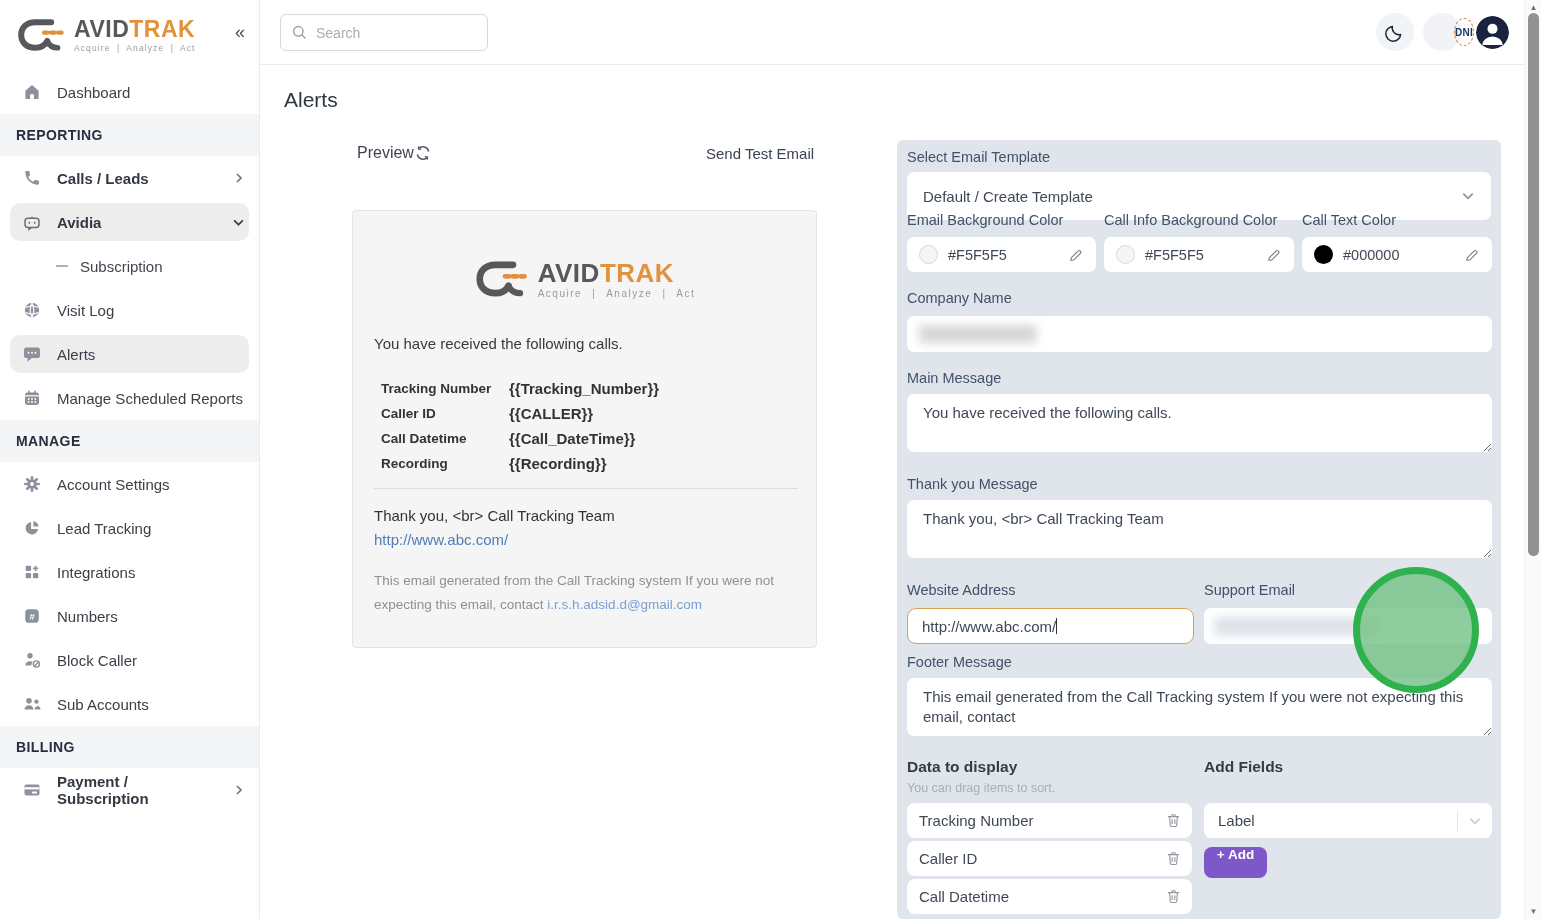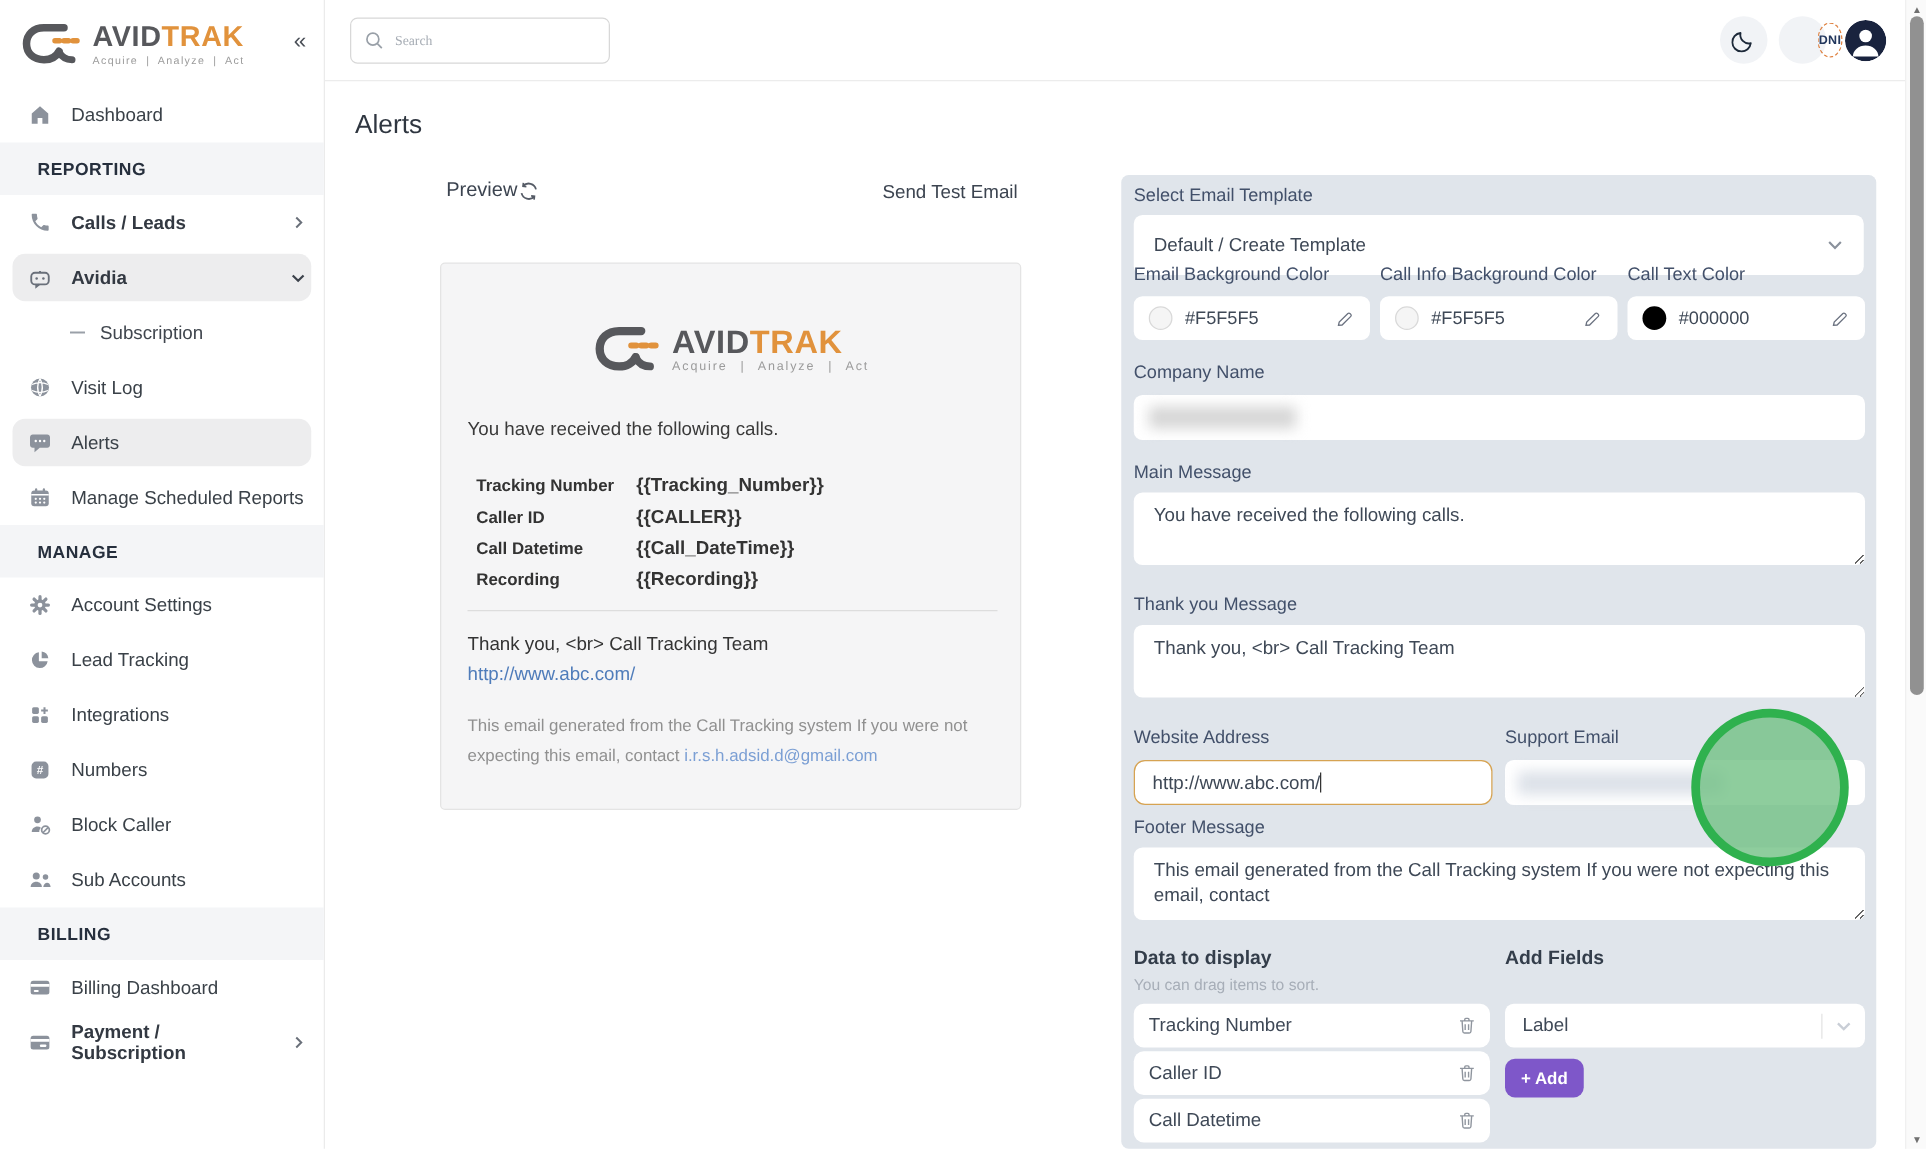--- a/index.html
+++ b/index.html
@@ -16,33 +16,33 @@
   .logo-tag { font-size:8.5px; color:#9b9b9b; letter-spacing:1.1px; word-spacing:3px; margin-top:3px; text-align:center; }
   .collapse { position:absolute; right:14px; top:22px; font-size:18px; color:#4a4f57; cursor:pointer; }
 
   .nav-item { height:44px; display:flex; align-items:center; padding:0 14px 0 22px; gap:15px; cursor:pointer; position:relative; }
   .nav-item.active::before { content:""; position:absolute; left:10px; right:10px; top:3px; bottom:3px;
     background:#ededee; border-radius:10px; }
   .nav-item > * { position:relative; }
   .nav-label { font-size:15px; color:#3a4148; }
   .nav-item.bold .nav-label { font-weight:700; color:#333942; }
   .nav-chev { margin-left:auto; display:flex; align-items:center; }
-  .nav-section { height:42px; background:#f4f5f7; display:flex; align-items:center; padding-left:30px;
+  .nav-section { height:42px; background:#f4f5f7; display:flex; align-items:center; padding-left:16px;
     font-size:14px; font-weight:700; color:#262f3d; letter-spacing:.4px; }
   .nav-sub { height:44px; display:flex; align-items:center; padding-left:56px; gap:12px; cursor:pointer; }
   .nav-sub .nav-label { color:#40464e; }
   .nicon { width:20px; height:20px; display:flex; align-items:center; justify-content:center; flex:0 0 20px; }
 
   
   .topbar { position:absolute; left:260px; top:0; width:1264px; height:65px; background:#fff;
     border-bottom:1px solid #ececec; z-index:10; }
   .searchbox { position:absolute; left:20px; top:14px; width:208px; height:37px; border:1px solid #d8d8d8;
     border-radius:6px; display:flex; align-items:center; padding:0 10px; gap:8px; background:#fff; }
-  .searchbox input { border:none; outline:none; font-size:11px; width:150px; color:#000000;
-    font-family:Liberation Serif, serif; }
+  .searchbox input { border:none; outline:none; font-size:14px; width:150px; color:#000000;
+    font-family:Liberation Sans, sans-serif; }
   .searchbox input::placeholder { color:#a7adb5; }
   .circle-btn { position:absolute; top:13px; width:38px; height:38px; border-radius:50%; background:#f1f3f6;
     display:flex; align-items:center; justify-content:center; cursor:pointer; }
   .dni-inner { width:28px; height:28px; border-radius:50%; border:1px dashed #df8140; display:flex;
     align-items:center; justify-content:center; font-size:10px; font-weight:700; color:#22375d; letter-spacing:.3px;margin-left:44px; }
   .avatar-btn { position:absolute; top:16px; width:33px; height:33px; border-radius:50%; cursor:pointer; }
 
   
   .scrollbar { position:absolute; right:0; top:0; width:17px; height:919px; background:#fafafa;
     border-left:1px solid #f0f0f0; z-index:30; }
@@ -95,21 +95,21 @@
   .sec-hint { position:absolute; font-size:12.5px; color:#a7aeb8; }
 
   .data-row { position:absolute; left:10px; width:285px; height:35px; background:#fff; border-radius:8px;
     display:flex; align-items:center; padding:0 10px 0 12px; }
   .trash-btn { margin-left:auto; display:flex; cursor:pointer; }
 
   .label-dd { position:absolute; left:307px; top:663px; width:288px; height:35px; background:#fff; border-radius:7px;
     display:flex; align-items:center; padding:0 10px 0 14px; }
   .dd-divider { margin-left:auto; width:1px; height:20px; background:#e3e3e3; margin-right:10px; }
   .add-btn { position:absolute; left:307px; top:707px; width:63px; height:31px; background:#7e57c9; border-radius:8px;
-    display:flex; align-items:center; justify-content:center; color:#fff; font-size:13.5px; font-weight:700; cursor:pointer; }
+    display:flex; justify-content:center; color:#fff; font-size:13.5px; font-weight:700; cursor:pointer; }
 
   .green-circle { position:absolute; left:456px; top:427px; width:126px; height:126px; border-radius:50%;
     border:7px solid #2fb14e; background:rgba(114,193,133,.8); z-index:6; pointer-events:none; }
 </style>
 </head>
 <body>
 
 <div class="sidebar">
   <div class="logo-block">
     <svg width="56" height="40" viewBox="0 0 70 46">
@@ -290,30 +290,20 @@
           <path d="M12.6 15.5c.3-2 1.5-3.4 3.1-3.4 1.4 0 2.6 1.2 2.8 3.4Z"></path>
         </svg>
       </span>
     <span class="nav-label">Sub Accounts</span>
   </div>
 
   <div class="nav-section">
       <span>BILLING</span>
     </div>
 
-  <div class="nav-item">
-    <span class="nicon">
-        <svg width="20" height="20" viewBox="0 0 20 20">
-          <rect x="2.5" y="4.5" width="15" height="11" rx="2" fill="#8c929c"></rect>
-          <rect x="2.5" y="7.2" width="15" height="2.2" fill="#fff"></rect>
-          <rect x="5" y="12" width="4" height="1.6" rx=".8" fill="#fff"></rect>
-        </svg>
-      </span>
-    <span class="nav-label">Billing Dashboard</span>
-  </div>
 
   <div class="nav-item bold">
     <span class="nicon">
         <svg width="20" height="20" viewBox="0 0 20 20">
           <rect x="2.5" y="4.5" width="15" height="11" rx="2" fill="#8c929c"></rect>
           <rect x="2.5" y="7.2" width="15" height="2.2" fill="#fff"></rect>
           <rect x="10" y="11.5" width="5" height="2" rx=".6" fill="#fff"></rect>
         </svg>
       </span>
     <span class="nav-label">Payment / Subscription</span>

